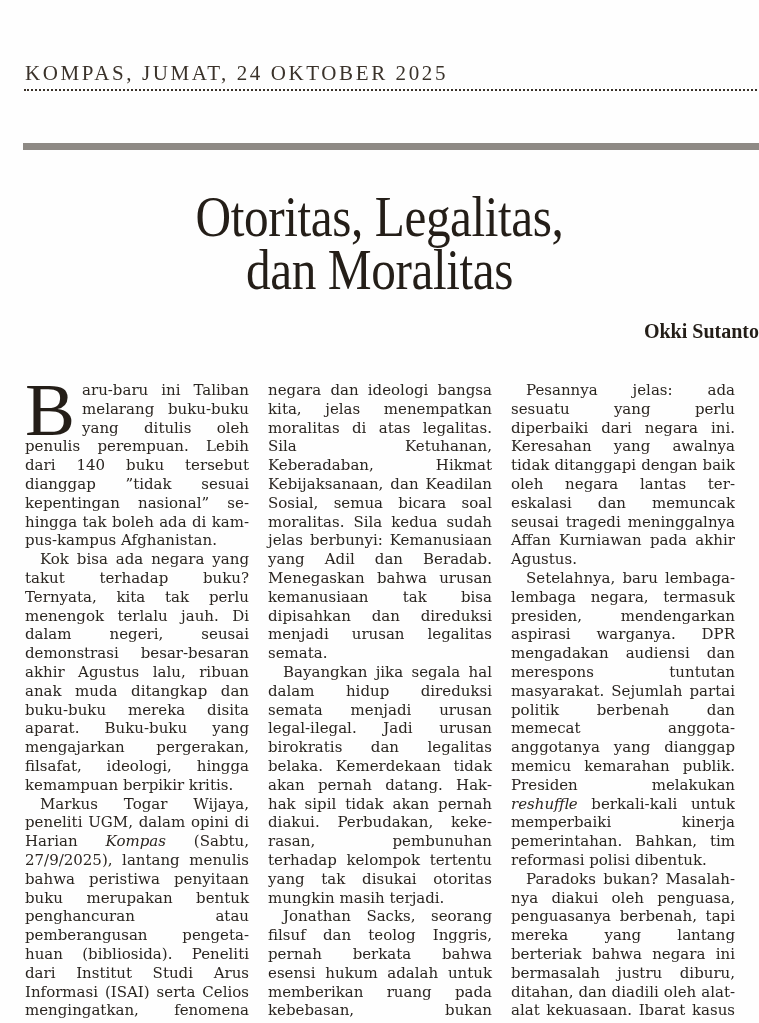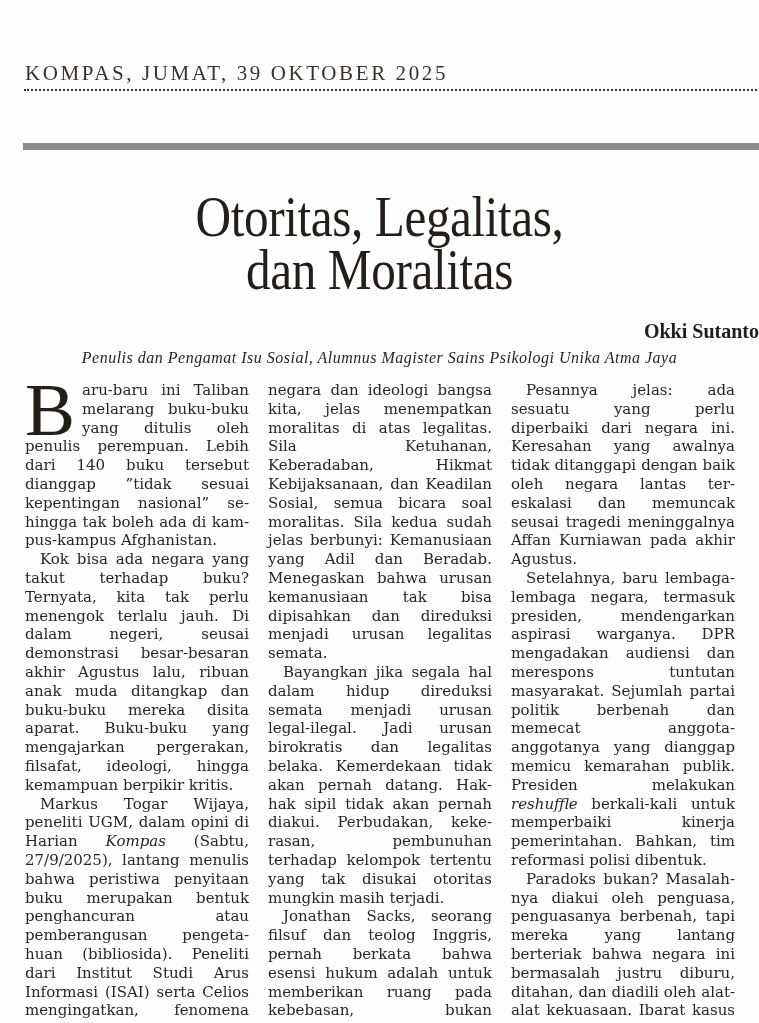--- a/index.html
+++ b/index.html
@@ -98,34 +98,33 @@
     padding: 2px 7px 0 0;
     color: var(--headline-ink, #241e18);
   }
   .italic { font-style: italic; }
 </style>
 </head>
 <body>
 
 <div class="page">
 
-  <div class="masthead">KOMPAS, JUMAT, 39 OKTOBER 2025</div>
+  <div class="masthead">KOMPAS, JUMAT, 24 OKTOBER 2025</div>
 
   <div class="dotted-rule"></div>
 
   <div class="gray-bar"></div>
 
   <h1 class="headline" style="margin:0; font-weight:normal;">
     <span>Otoritas, Legalitas,</span><br>
     <span>dan Moralitas</span>
   </h1>
 
   <div class="author">Okki Sutanto</div>
 
-  <div class="byline">Penulis dan Pengamat Isu Sosial, Alumnus Magister Sains Psikologi Unika Atma Jaya</div>
 
   <div class="columns">
     <div class="col">
         <p class="para"><span class="dropcap">B</span><span>aru-baru ini Taliban me­larang buku-buku yang ditulis oleh penulis pe­rempuan. Lebih dari 140 buku tersebut dianggap ”tidak se­suai kepentingan nasional” se­hingga tak boleh ada di kam­pus-kampus Afghanistan.</span></p>
         <p class="para indent"><span>Kok bisa ada negara yang takut terhadap buku? Ternya­ta, kita tak perlu menengok terlalu jauh. Di dalam negeri, seusai demonstrasi besar-be­saran akhir Agustus lalu, ribu­an anak muda ditangkap dan buku-buku mereka disita apa­rat. Buku-buku yang meng­ajarkan pergerakan, filsafat, ideologi, hingga kemampuan berpikir kritis.</span></p>
         <p class="para indent"><span>Markus Togar Wijaya, pene­liti UGM, dalam opini di Hari­an </span><span class="italic">Kompas</span><span> (Sabtu, 27/9/2025), lantang menulis bahwa peris­tiwa penyitaan buku merupa­kan bentuk penghancuran atau pemberangusan pengeta­huan (bibliosida). Peneliti dari Institut Studi Arus Informasi (ISAI) serta Celios mengingat­kan, fenomena demonisasi bu­ku adalah ”tradisi” Orde Baru yang seharusnya sudah lama kita tinggalkan.</span></p>
       </div>
     <div class="col">
         <p class="para"><span>negara dan ideologi bangsa ki­ta, jelas menempatkan morali­tas di atas legalitas. Sila Ketu­hanan, Keberadaban, Hikmat Kebijaksanaan, dan Keadilan Sosial, semua bicara soal mo­ralitas. Sila kedua sudah jelas berbunyi: Kemanusiaan yang Adil dan Beradab. Menegaskan bahwa urusan kemanusiaan tak bisa dipisahkan dan di­reduksi menjadi urusan legali­tas semata.</span></p>
         <p class="para indent"><span>Bayangkan jika segala hal dalam hidup direduksi semata menjadi urusan legal-ilegal. Jadi urusan birokratis dan le­galitas belaka. Kemerdekaan tidak akan pernah datang. Hak-hak sipil tidak akan per­nah diakui. Perbudakan, keke­rasan, pembunuhan terhadap kelompok tertentu yang tak disukai otoritas mungkin ma­sih terjadi.</span></p>

